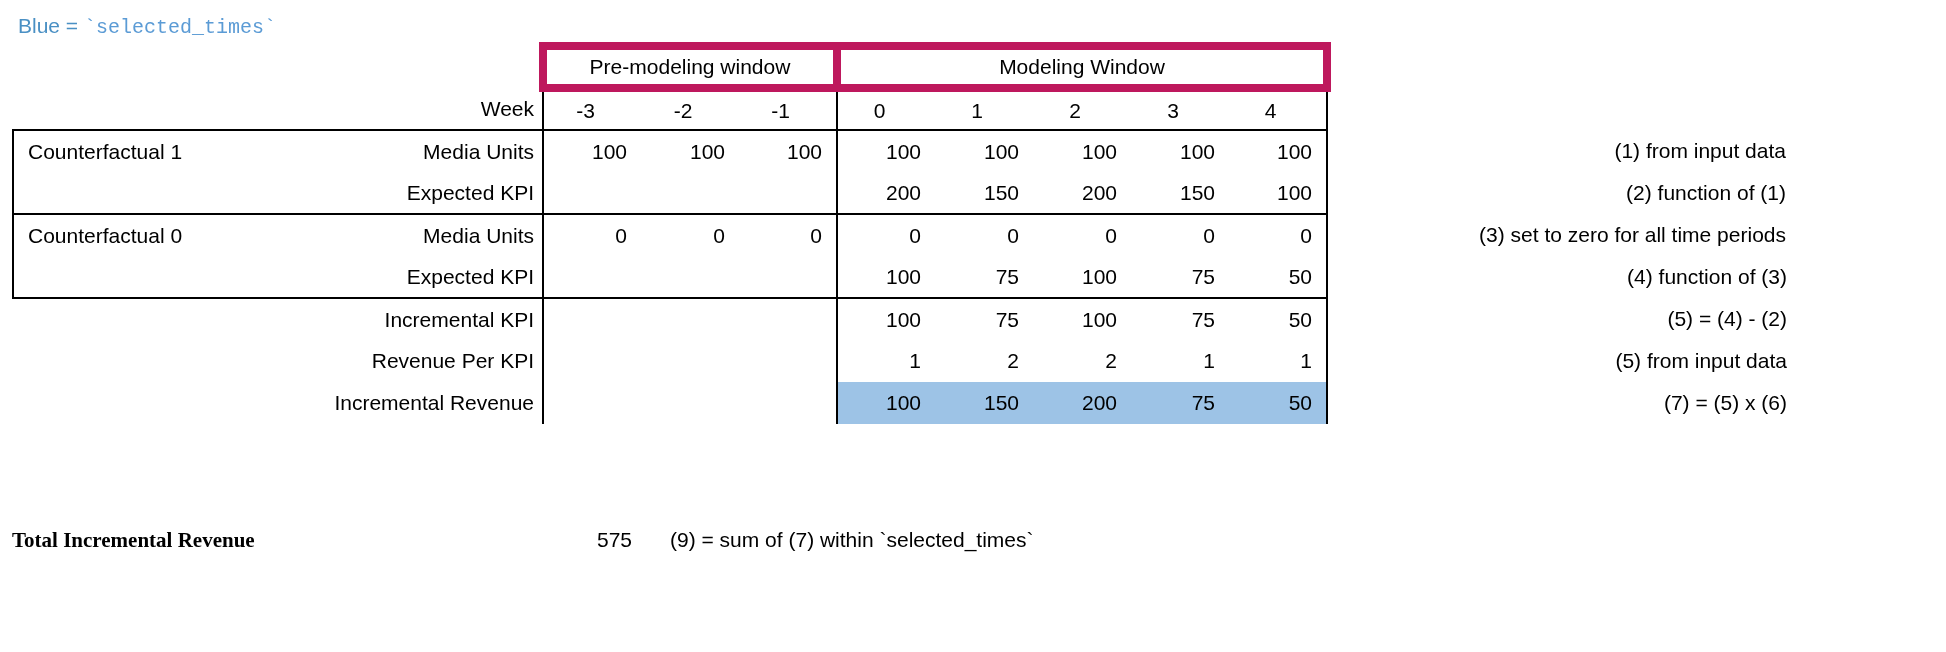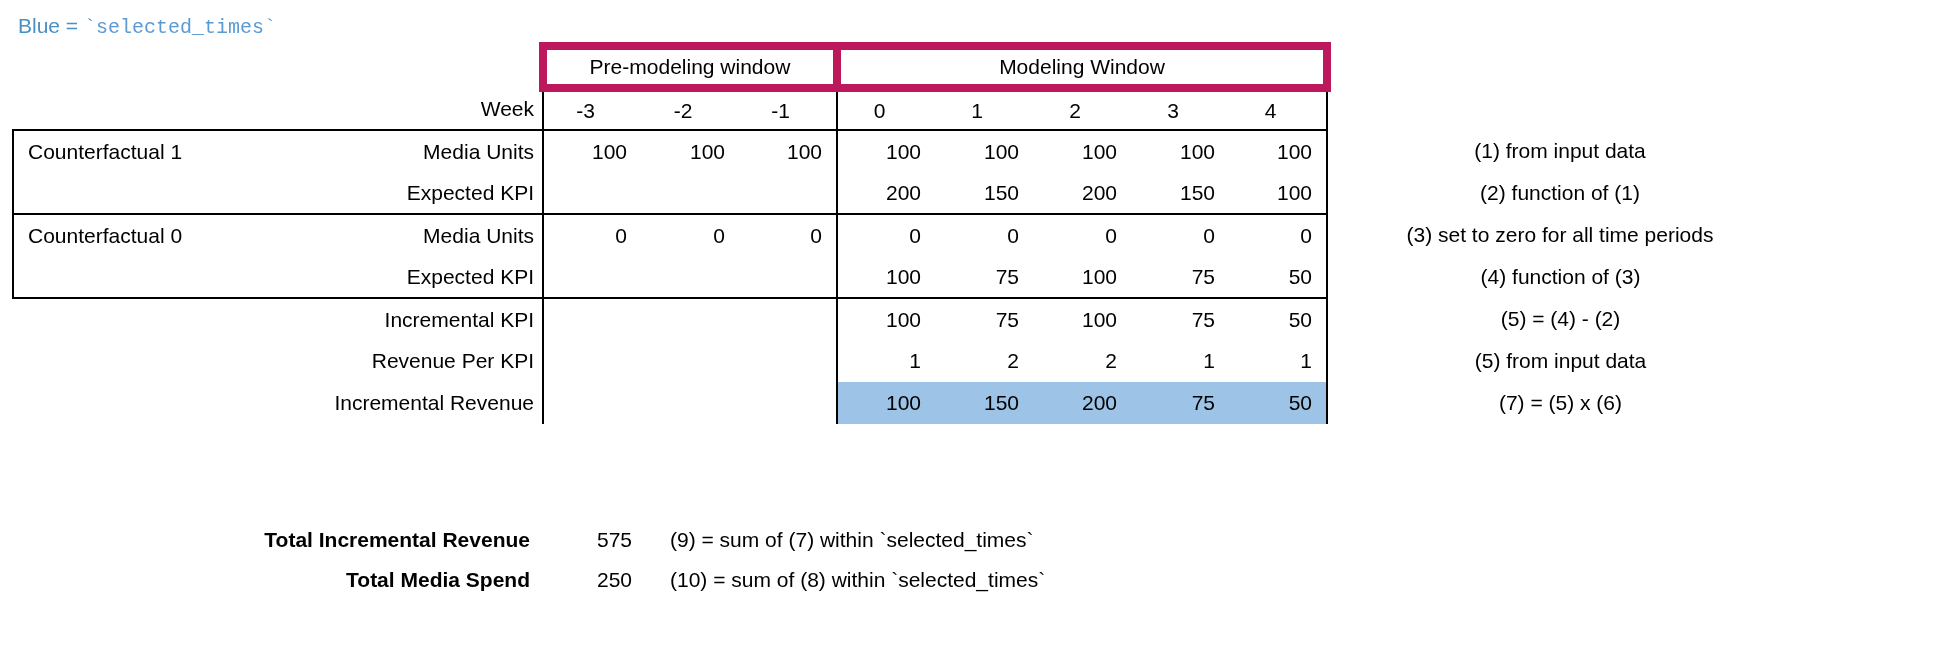--- a/index.html
+++ b/index.html
@@ -58,21 +58,21 @@
     padding-right: 8px !important;
     font-weight: bold;
     white-space: nowrap;
   }
   .num {
     width: 98px;
     text-align: right;
     padding-right: 14px !important;
   }
   .note {
-    text-align: center;
+    text-align: right;
     padding-left: 6px !important;
     white-space: nowrap;
     width: 460px;
   }
   .note.bold { font-weight: bold; }
 
   .hdr-group {
     text-align: center;
     border: 8px solid #be185d;
     font-size: 21px;
@@ -97,24 +97,24 @@
     border-collapse: collapse;
     font-size: 21px;
   }
   #summary td {
     padding: 0;
     height: 40px;
     vertical-align: middle;
   }
   .sum-label {
     width: 518px;
-    text-align: right;
     font-weight: bold;
     padding-right: 10px !important;
     white-space: nowrap;
+    font-family: Liberation Serif, serif;
   }
   .sum-val {
     width: 92px;
     text-align: right;
     white-space: nowrap;
   }
   .sum-note {
     text-align: left;
     padding-left: 38px !important;
     white-space: nowrap;
@@ -253,19 +253,14 @@
   </tbody>
 </table>
 
 <table id="summary">
   <tbody>
     <tr>
       <td class="sum-label">Total Incremental Revenue</td>
       <td class="sum-val">575</td>
       <td class="sum-note">(9) = sum of (7) within `selected_times`</td>
     </tr>
-    <tr>
-      <td class="sum-label">Total Media Spend</td>
-      <td class="sum-val">250</td>
-      <td class="sum-note">(10) = sum of (8) within `selected_times`</td>
-    </tr>
   </tbody>
 </table>
 
 </body></html>

